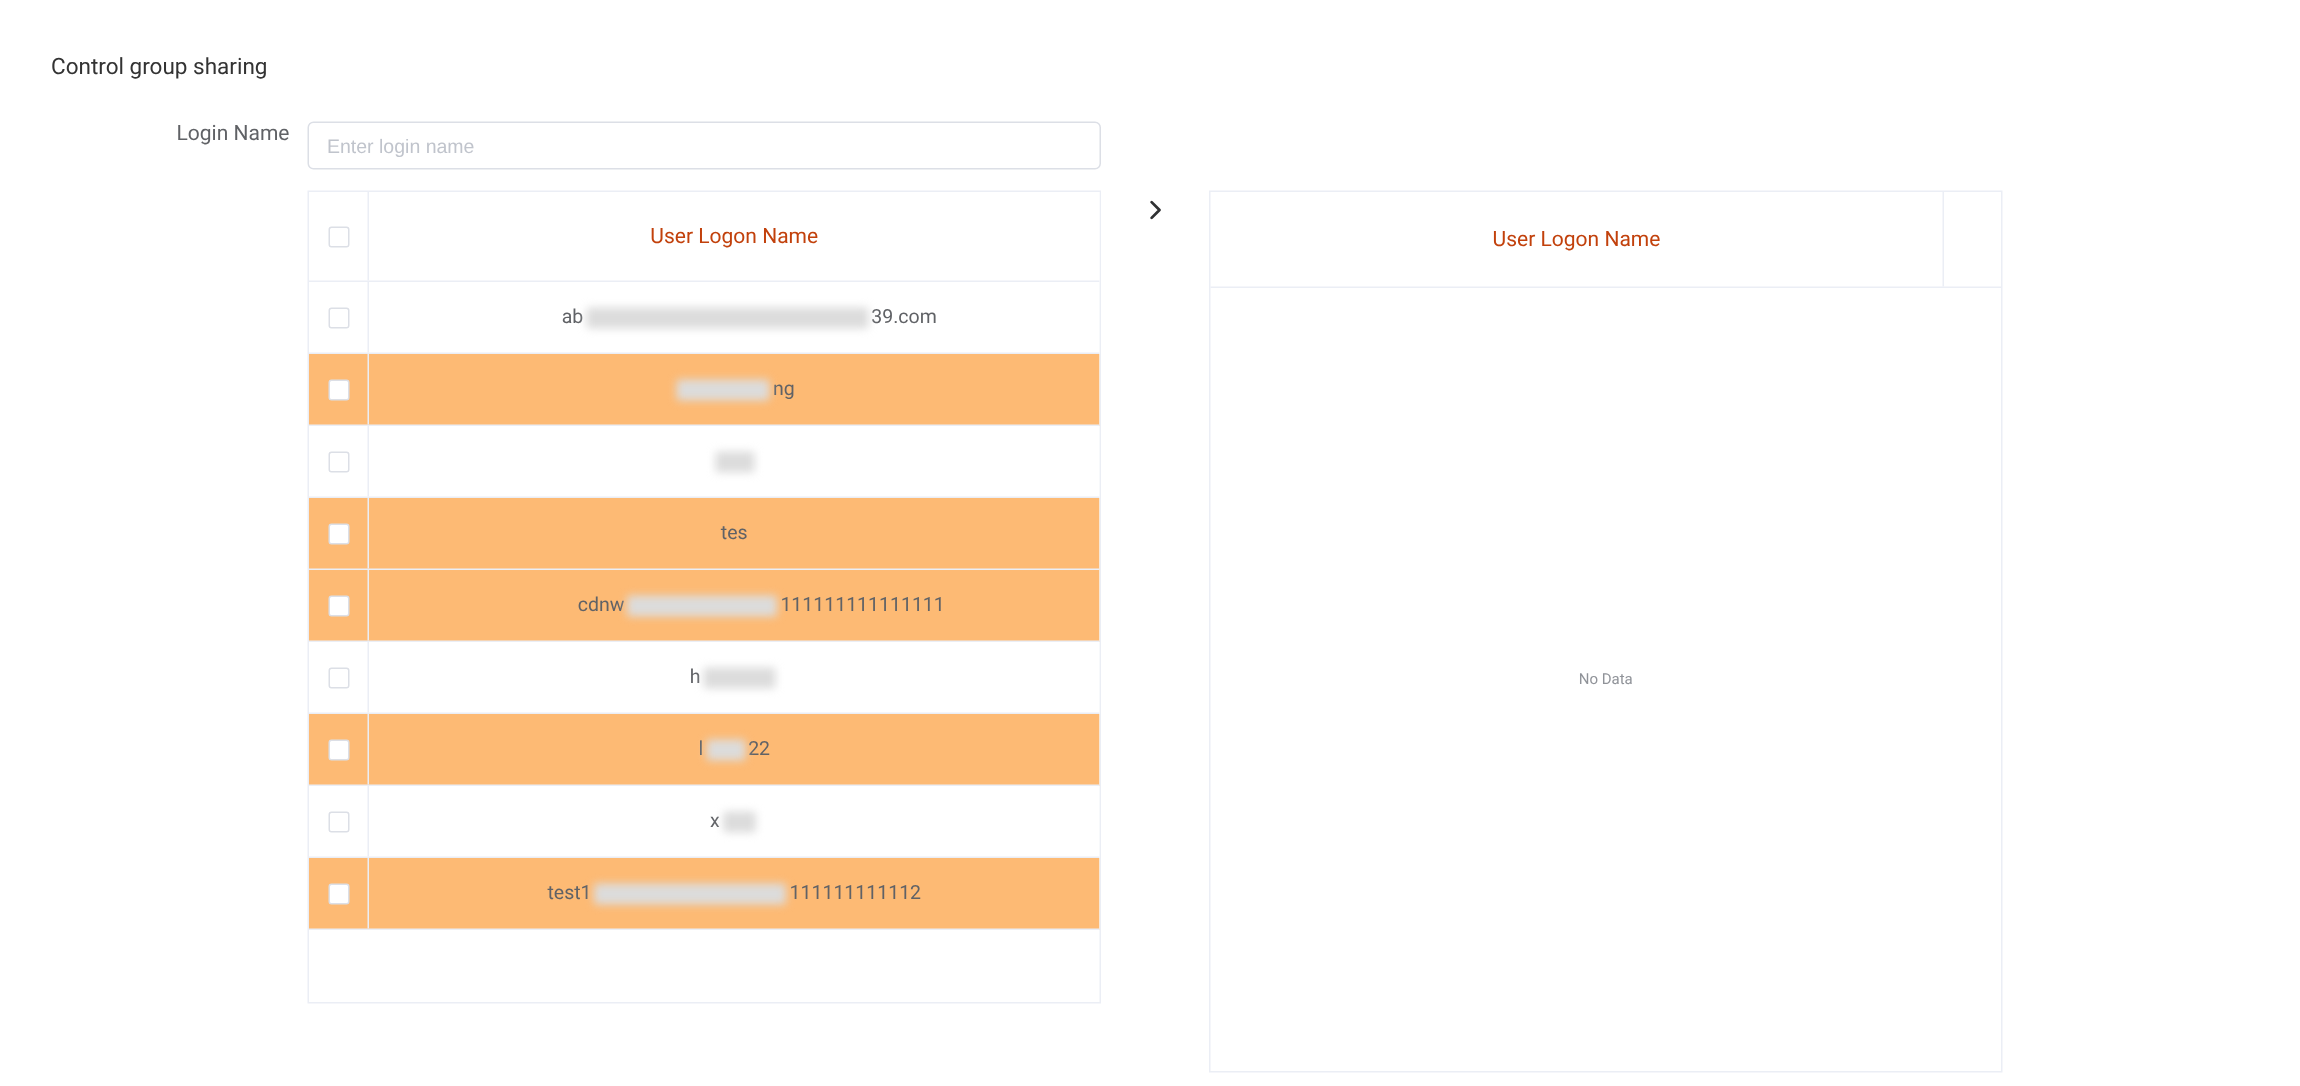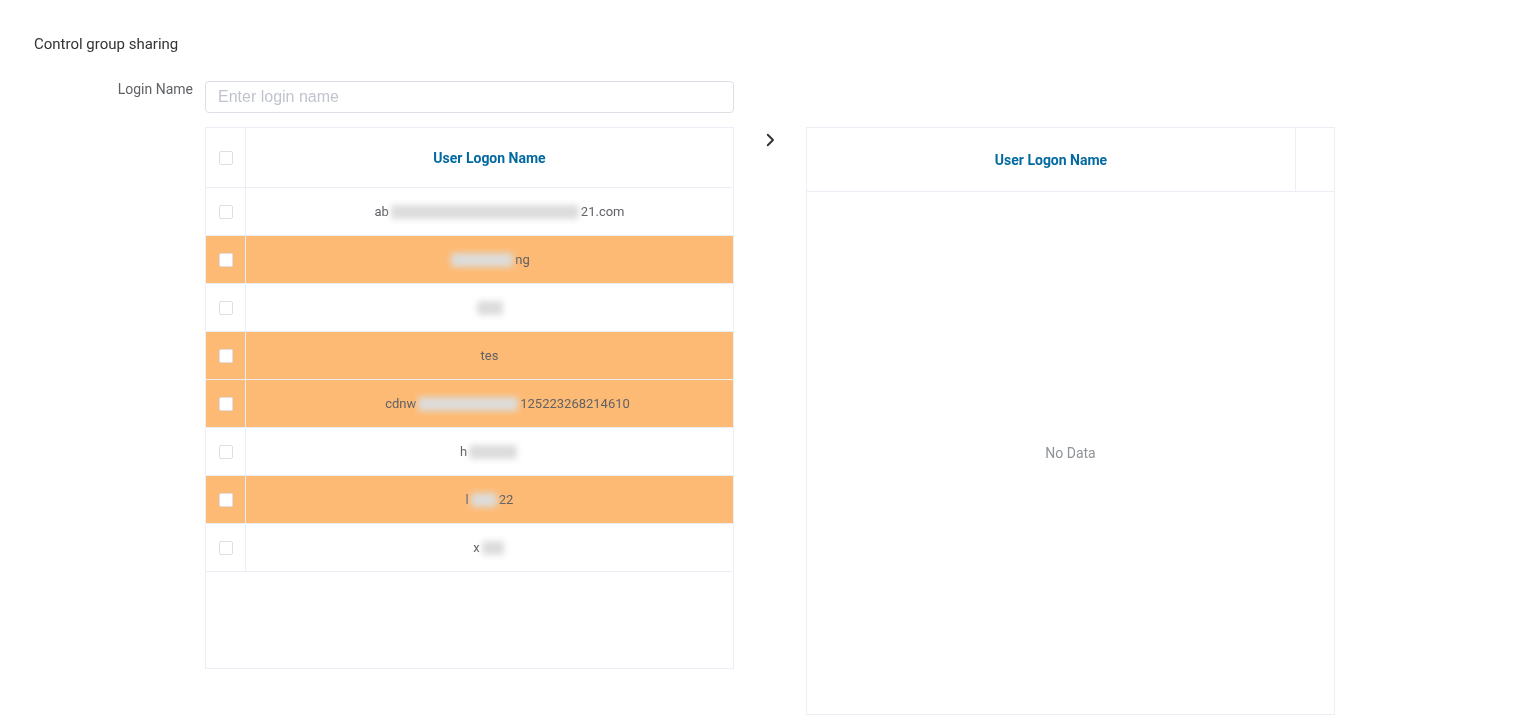--- a/index.html
+++ b/index.html
@@ -38,21 +38,21 @@
       padding-right: 12px;
       color: #606266;
       font-size: 14px;
     }
     .login-input {
       width: 529px;
       height: 32px;
       border: 1px solid #dcdfe6;
       border-radius: 4px;
       padding: 0 12px;
-      font-size: 16px;
+      font-size: 13px;
       color: #606266;
       outline: none;
     }
     .login-input::placeholder { color: #c0c4cc; }
 
     .tables-row {
       display: flex;
       align-items: flex-start;
       margin-left: 171px;
     }
@@ -72,22 +72,22 @@
       display: flex;
       align-items: center;
       justify-content: center;
       border-right: 1px solid #ebeef5;
     }
     .name-col {
       flex: 1;
       display: flex;
       align-items: center;
       justify-content: center;
-      color: #0369a1;
-      font-weight: 700;
+      color: #c2410c;
+      font-weight: 400;
       font-size: 14px;
     }
     .tbl-body {
       height: 480px;
       overflow-y: scroll;
     }
     .tbl-body::-webkit-scrollbar { width: 7px; }
     .tbl-body::-webkit-scrollbar-thumb { background: #d9d9d9; border-radius: 4px; }
     .tbl-body::-webkit-scrollbar-track { background: transparent; }
     .tbl-row {
@@ -144,21 +144,21 @@
     }
     .target-header .action-col {
       width: 38px;
     }
     .target-body {
       height: 522px;
       display: flex;
       align-items: center;
       justify-content: center;
       color: #909399;
-      font-size: 14px;
+      font-size: 10px;
     }
   </style>
 </head>
 <body>
 
 <div class="page">
   <div class="page-title">Control group sharing</div>
 
   <div class="content-row">
     <div class="left-col">
@@ -177,21 +177,21 @@
           </div>
           <div class="tbl-body" id="source-tbody">
               <div class="tbl-row">
                 <div class="cb-col">
                   <div class="checkbox"></div>
                 </div>
                 <div class="val-col">
                   <span style="position: relative; display: inline-flex; align-items: flex-end; white-space: nowrap; margin-left: 20px;">
                     <span>ab</span>
                     <span style="display: inline-block; width: 188px; height: 14px; background: rgb(220, 220, 220); filter: blur(3px); margin: 0px 2px; border-radius: 2px;"></span>
-                    <span>21.com</span>
+                    <span>39.com</span>
                   </span>
                 </div>
               </div>
               <div class="tbl-row alt">
                 <div class="cb-col">
                   <div class="checkbox"></div>
                 </div>
                 <div class="val-col">
                   <span style="position: relative; display: inline-flex; align-items: center; white-space: nowrap;">
                     <span style="display: inline-block; width: 62px; height: 14px; background: rgb(220, 220, 220); filter: blur(3px); margin: 0px 2px; border-radius: 2px;"></span>
@@ -220,21 +220,21 @@
                 </div>
               </div>
               <div class="tbl-row alt">
                 <div class="cb-col">
                   <div class="checkbox"></div>
                 </div>
                 <div class="val-col">
                   <span style="position: relative; display: inline-flex; align-items: center; white-space: nowrap; margin-left: 36px;">
                     <span>cdnw</span>
                     <span style="display: inline-block; width: 100px; height: 14px; background: rgb(220, 220, 220); filter: blur(3px); margin: 0px 2px; border-radius: 2px;"></span>
-                    <span>125223268214610</span>
+                    <span>111111111111111</span>
                   </span>
                 </div>
               </div>
               <div class="tbl-row">
                 <div class="cb-col">
                   <div class="checkbox"></div>
                 </div>
                 <div class="val-col">
                   <span style="position: relative; display: inline-flex; align-items: center; white-space: nowrap;">
                     <span>h</span>
@@ -255,20 +255,32 @@
                 </div>
               </div>
               <div class="tbl-row">
                 <div class="cb-col">
                   <div class="checkbox"></div>
                 </div>
                 <div class="val-col">
                   <span style="position: relative; display: inline-flex; align-items: center; white-space: nowrap;">
                     <span>x</span>
                     <span style="display: inline-block; width: 22px; height: 14px; background: rgb(220, 220, 220); filter: blur(3px); margin: 0px 2px; border-radius: 2px;"></span>
+                  </span>
+                </div>
+              </div>
+              <div class="tbl-row alt">
+                <div class="cb-col">
+                  <div class="checkbox"></div>
+                </div>
+                <div class="val-col">
+                  <span style="position: relative; display: inline-flex; align-items: center; white-space: nowrap;">
+                    <span>test1</span>
+                    <span style="display: inline-block; width: 128px; height: 14px; background: rgb(220, 220, 220); filter: blur(3px); margin: 0px 2px; border-radius: 2px;"></span>
+                    <span>111111111112</span>
                   </span>
                 </div>
               </div>
             </div>
         </div>
 
         <div class="arrow-col">
           <span>
             <svg class="arrow-icon" viewBox="0 0 24 24" fill="none" stroke="#303133" stroke-width="2.5" stroke-linecap="round" stroke-linejoin="round">
               <polyline points="9 5 16 12 9 19"></polyline>

